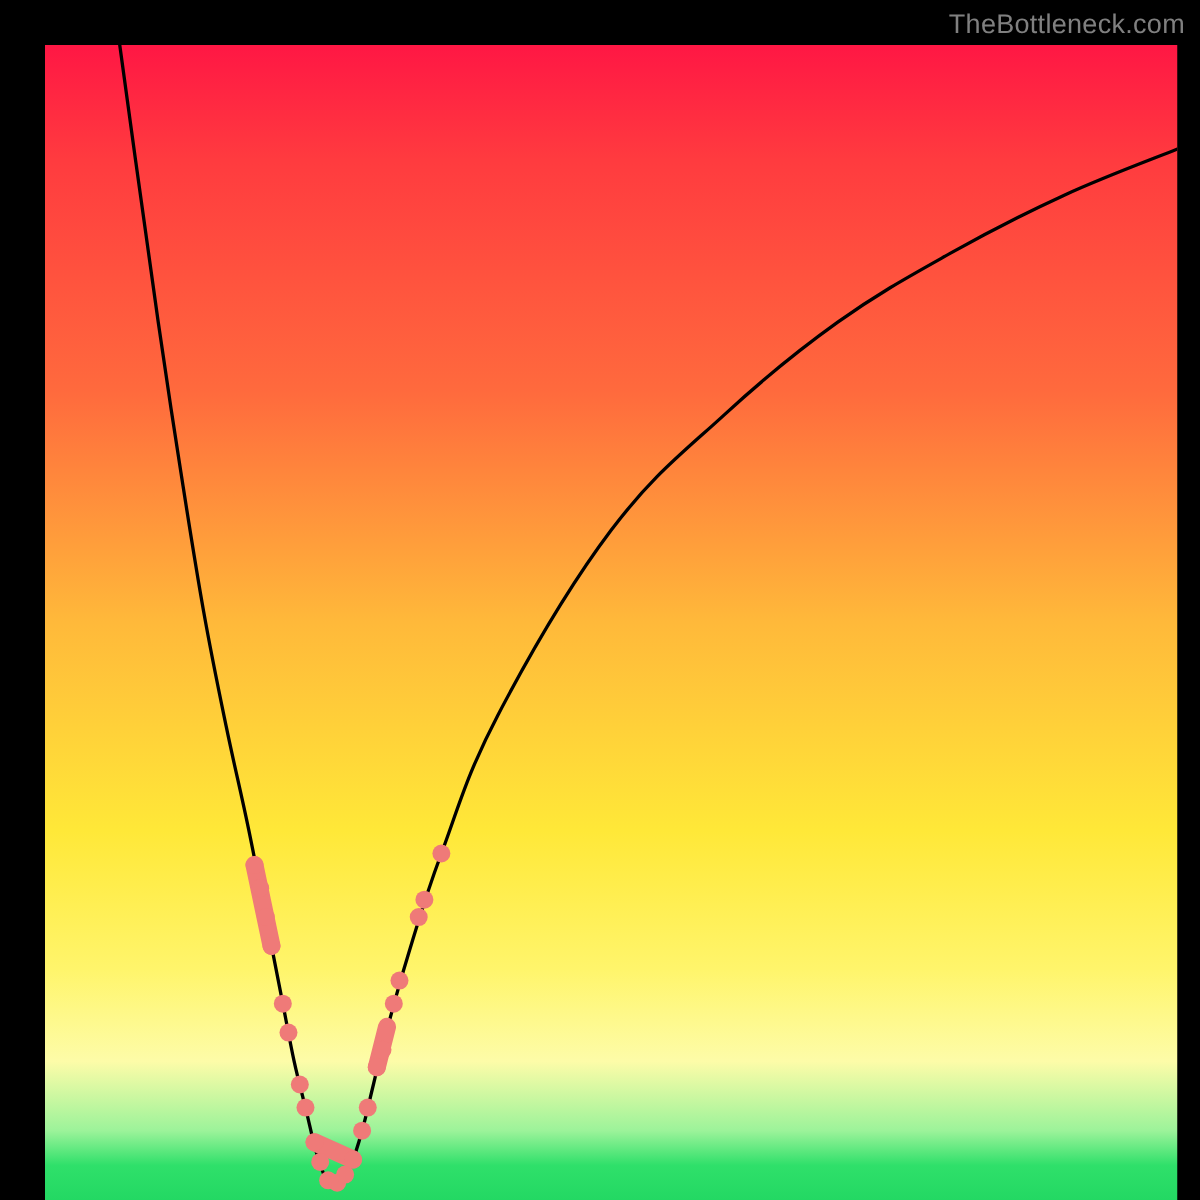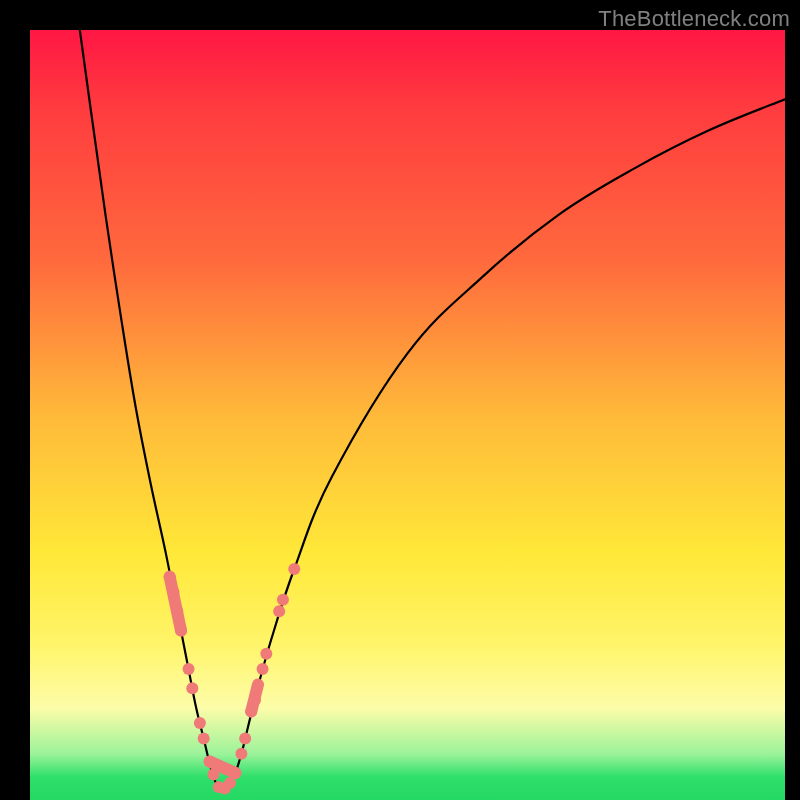--- a/index.html
+++ b/index.html
@@ -15,21 +15,21 @@
     position: relative;
     width: 800px;
     height: 800px;
     background: #000;
   }
   .watermark {
     position: absolute;
     top: 6px;
     right: 10px;
     color: #808080;
-    font-size: 22px;
+    font-size: 18px;
     letter-spacing: 0.2px;
     z-index: 10;
   }
   .plot-area {
     position: absolute;
     left: 30px;
     top: 30px;
     width: 755px;
     height: 770px;
     overflow: hidden;

